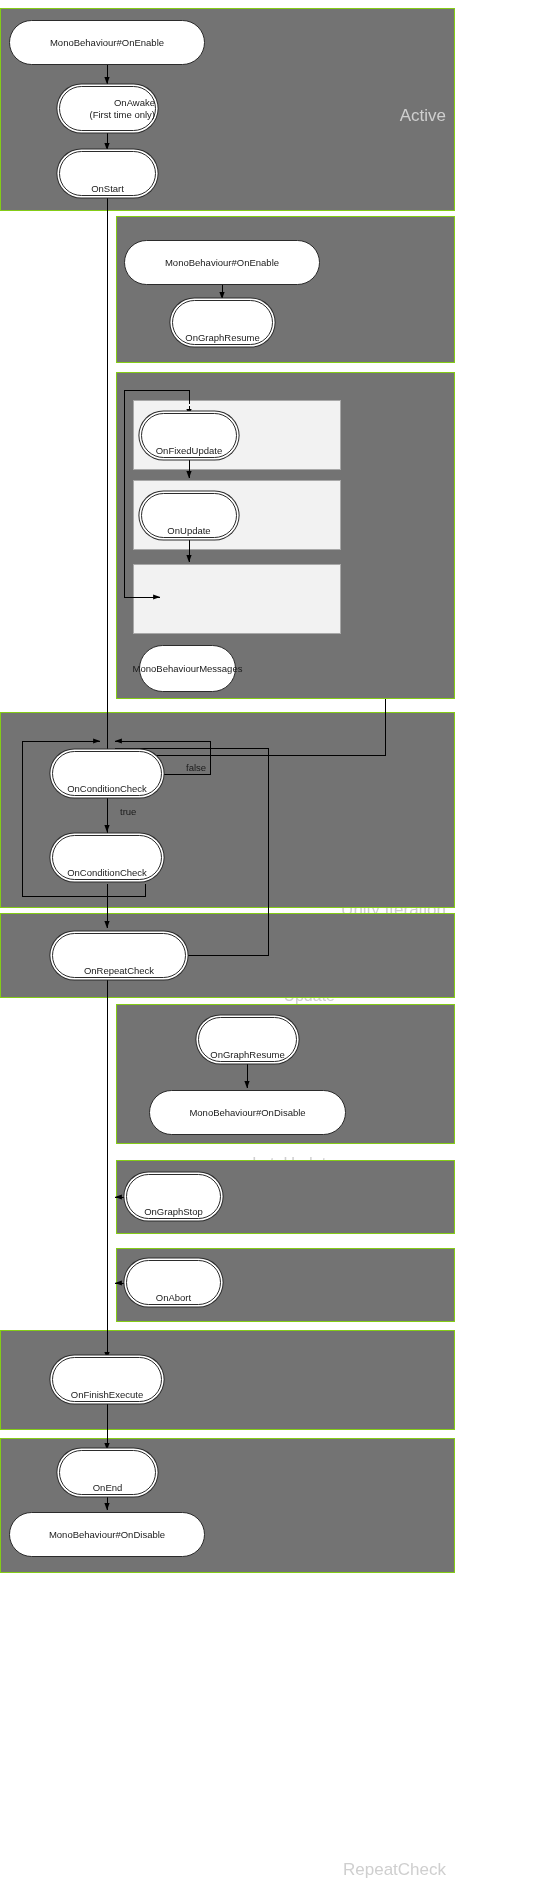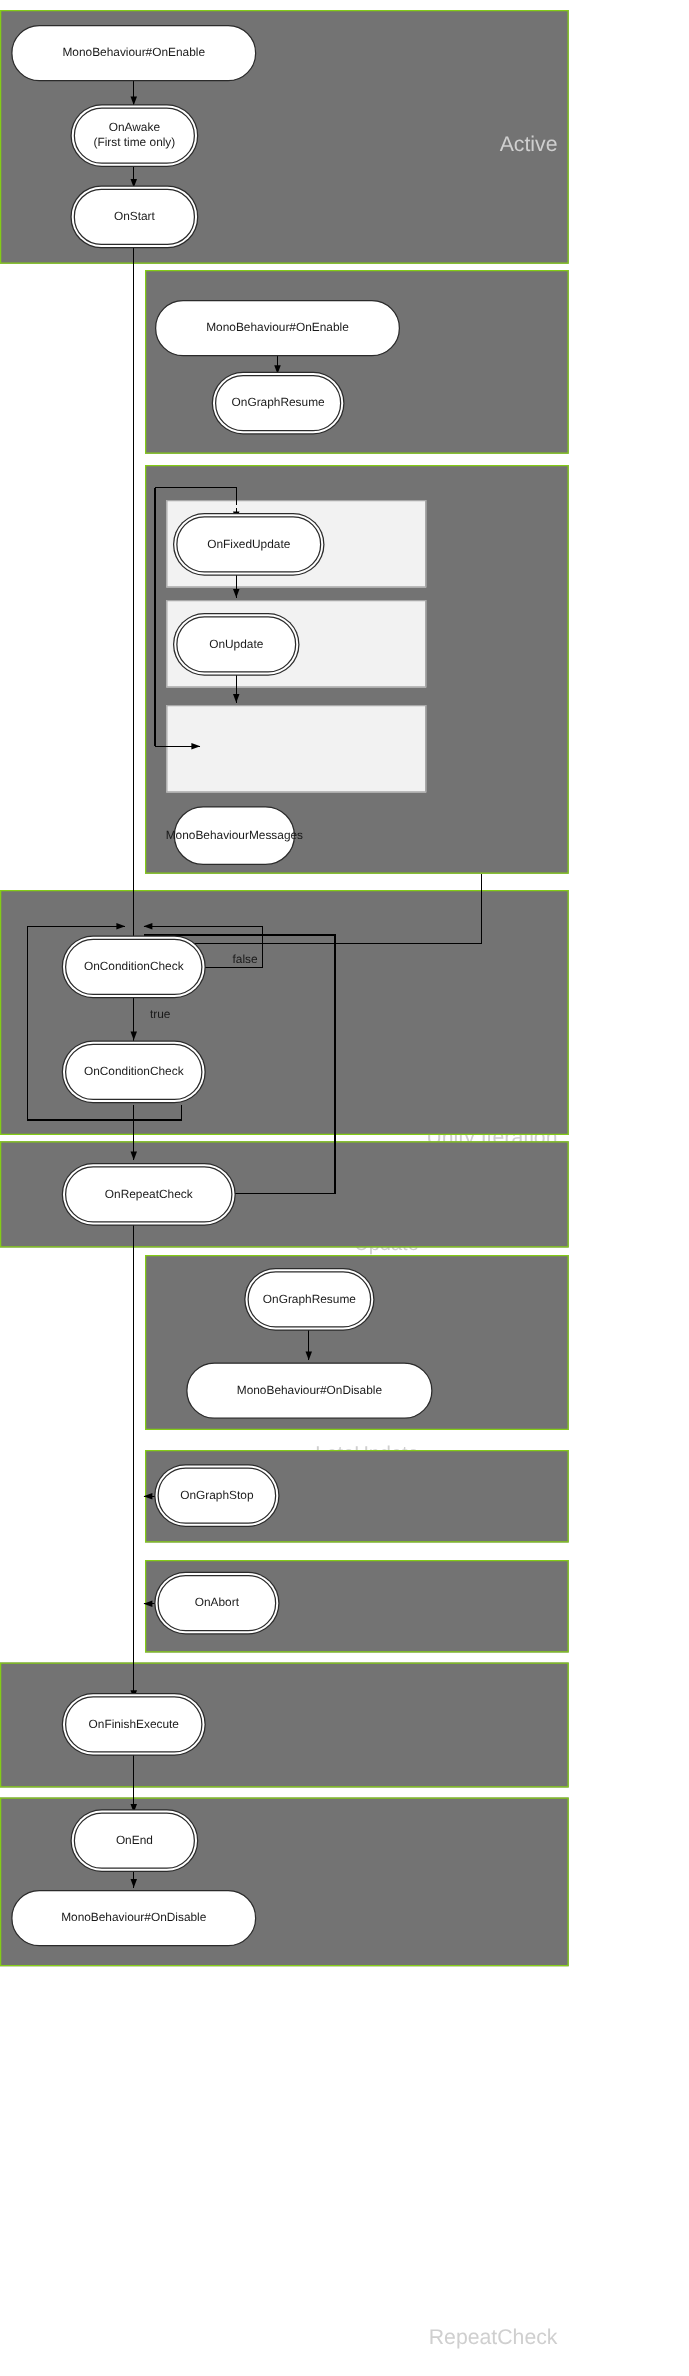--- a/index.html
+++ b/index.html
@@ -39,20 +39,21 @@
     display:flex;align-items:center;justify-content:center;
     text-align:center;
     font-size:9.5px;
     color:#1a1a1a;
     line-height:1.25;
     z-index:3;
   }
   
   .node.dbl{
     box-shadow:0 0 0 1.6px #ffffff, 0 0 0 2.6px #2b2b2b;
+    align-items:flex-end;
   }
   .node span{display:block;}
 
   
   .edge-label{
     position:absolute;
     font-size:9.5px;
     color:#1a1a1a;
     z-index:4;
     white-space:nowrap;
@@ -166,33 +167,33 @@
 
   <div class="node" style="left:9px;top:20px;width:196px;height:45px;">
     <span>MonoBehaviour#OnEnable</span>
   </div>
 
   <div class="node dbl" style="left:59px;top:86px;width:97px;height:45px;flex-direction:column;">
     <span>OnAwake</span>
     <span>(First time only)</span>
   </div>
 
-  <div class="node dbl" style="left:59px;top:151px;width:97px;height:45px;border-radius:22px;">
+  <div class="node dbl" style="left:59px;top:151px;width:97px;height:45px;">
     <span>OnStart</span>
   </div>
 
   <div class="node" style="left:124px;top:240px;width:196px;height:45px;">
     <span>MonoBehaviour#OnEnable</span>
   </div>
 
   <div class="node dbl" style="left:172px;top:300px;width:101px;height:45px;">
     <span>OnGraphResume</span>
   </div>
 
-  <div class="node dbl" style="left:141px;top:413px;width:116px;height:45px;">
+  <div class="node dbl" style="left:141px;top:413px;width:96px;height:45px;">
     <span>OnFixedUpdate</span>
   </div>
 
   <div class="node dbl" style="left:141px;top:493px;width:96px;height:45px;">
     <span>OnUpdate</span>
   </div>
 
 
   <div class="node" style="left:139px;top:645px;width:97px;height:47px;flex-direction:row;">
     <span>MonoBehaviour</span>

